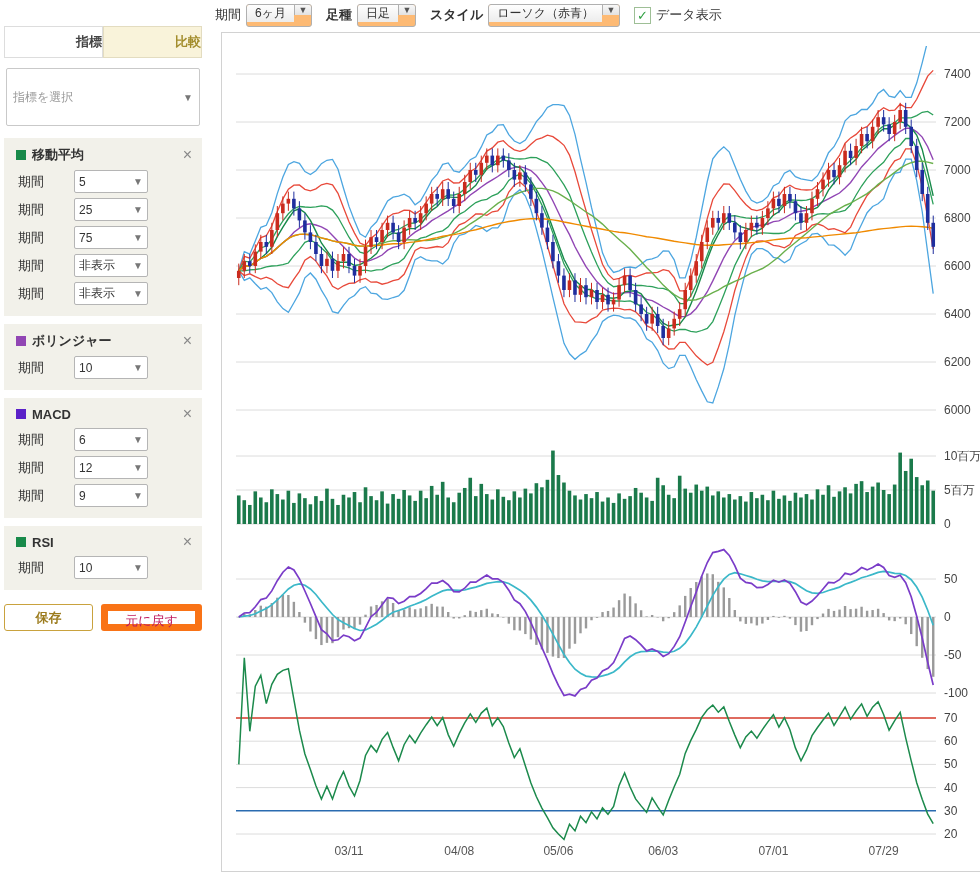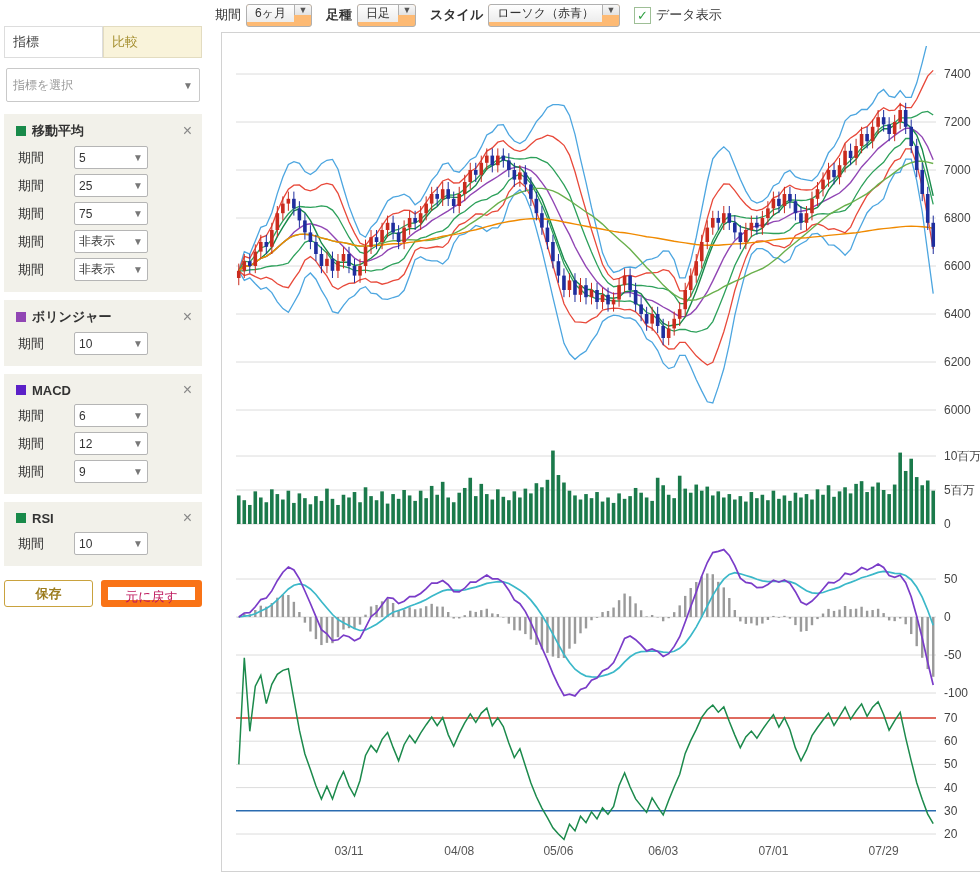--- a/index.html
+++ b/index.html
@@ -1,25 +1,25 @@
 <!DOCTYPE html>
 <html><head>
 <meta charset="utf-8">
 <style>
   html,body{margin:0;padding:0;background:#fff;}
   body{width:980px;height:876px;position:relative;overflow:hidden;
        font-family:"Liberation Sans","DejaVu Sans",sans-serif;color:#333;}
   
   .sidebar{position:absolute;left:0;top:26px;width:206px;}
   .tabs{display:flex;margin:0 4px 10px 4px;}
-  .tab{flex:1;height:30px;line-height:30px;text-align:left;font-size:13px;font-weight:normal;
+  .tab{flex:1;height:30px;line-height:30px;text-align:right;font-size:13px;font-weight:bold;
        border:1px solid #e3dcc0;background:#f9f3da;color:#a38d2d;cursor:pointer;padding-left:8px;}
   .tab.active{background:#fff;color:#444;border-color:#ddd;}
   .indsel{margin:0 6px 12px 6px;height:24px;border:1px solid #c9c9c9;border-radius:2px;display:flex;
-          align-items:center;justify-content:space-between;padding:4px 6px;color:#999;font-size:12px;background:#fff;cursor:pointer;}
+          align-items:center;justify-content:space-between;padding:16px 6px;color:#999;font-size:12px;background:#fff;cursor:pointer;}
   .selarrow{color:#777;font-size:10px;}
   .panel{background:#f2f1ea;margin:0 4px 8px 4px;padding:8px 8px 6px 12px;}
   .ptitle{display:flex;align-items:center;margin-bottom:6px;}
   .sq{width:10px;height:10px;display:inline-block;margin-right:6px;}
   .pname{font-weight:bold;font-size:13px;color:#333;flex:1;}
   .pclose{color:#888;font-size:16px;cursor:pointer;line-height:1;padding:0 2px;}
   .prow{display:flex;align-items:center;margin:5px 0 5px 2px;}
   .plabel{width:56px;font-size:13px;color:#333;}
   .sel{width:64px;height:21px;background:#fff;border:1px solid #b5b5b5;border-radius:2px;display:flex;
        align-items:center;justify-content:space-between;padding:0 4px;font-size:12px;color:#333;cursor:pointer;}

